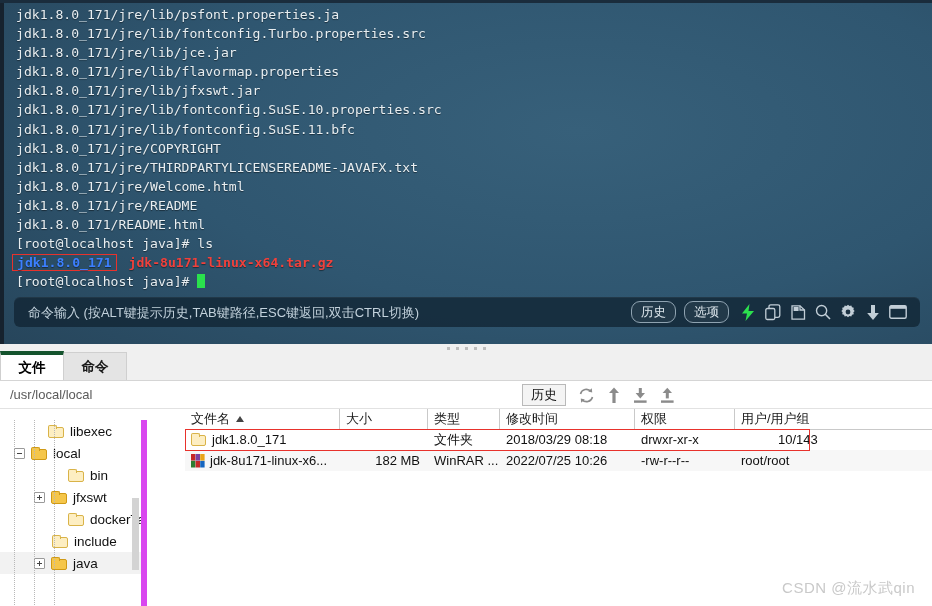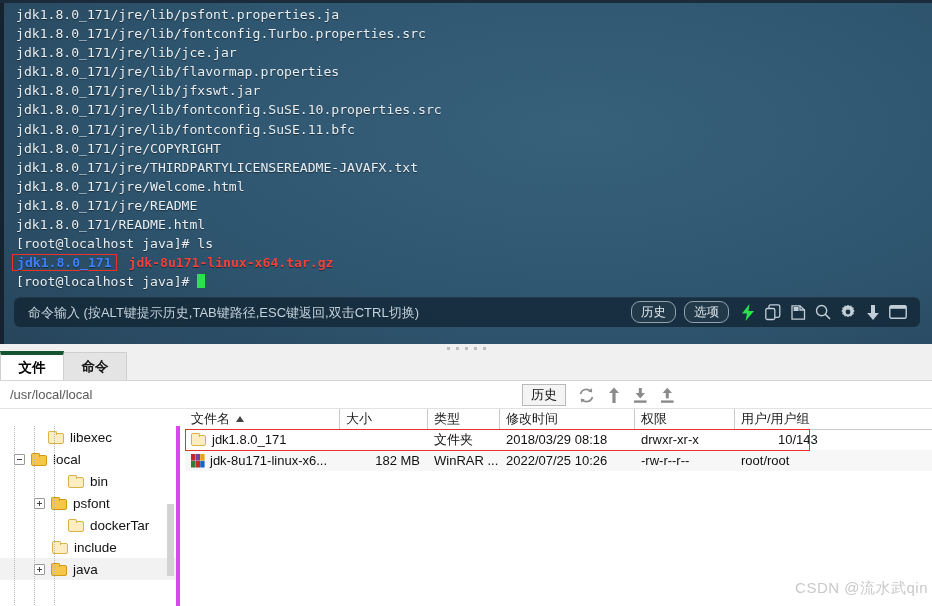--- a/index.html
+++ b/index.html
@@ -113,22 +113,22 @@
   }
   .btn-hist {
     font-size: 13px; color: #111; border: 1px solid #b9b9b9;
     background: #f4f4f4; padding: 1px 8px; margin-right: 10px;
   }
   .ft-ico { width: 21px; height: 21px; margin-right: 6px;
     display: flex; align-items: center; justify-content: center; }
 
   
   #tree-pane {
-    position: absolute; left: 0; top: 74px; width: 180px; bottom: 0;
-    border-right: 4px solid #d946ef; background: #fff; overflow: hidden;
+    position: absolute; left: 0; top: 68px; width: 147px; bottom: 0;
+    border-right: 6px solid #d946ef; background: #fff; overflow: hidden;
   }
   .tnode {
     position: relative; height: 22px; display: flex; align-items: center;
     font-size: 13.5px; color: #111;
   }
   .tnode.sel { background: #f2f2f2; }
   .tgl {
     width: 11px; height: 11px; border: 1px solid #9a9a9a; background: #fff;
     position: relative; flex: 0 0 auto; margin-right: 3px; border-radius: 1px;
   }
@@ -189,21 +189,21 @@
   .ficon.folder i::before {
     content: ""; position: absolute; left: -1px; top: -3px; width: 7px; height: 3px;
     background: #fdeec2; border: 1px solid #d9b348; border-bottom: none; border-radius: 2px 2px 0 0;
   }
   .ficon.rar { width: 14px; height: 14px; }
   #redbox {
     position: absolute; left: 0px; top: 20px; width: 625px; height: 22px;
     border: 1.6px solid #e8322c; pointer-events: none;
   }
   #watermark {
-    position: absolute; right: 4px; bottom: 8px;
+    position: absolute; right: 17px; bottom: 8px;
     font-size: 15px; color: #c9c9c9; letter-spacing: .5px;
     font-family: "Liberation Sans", sans-serif;
   }
 </style>
 </head>
 <body>
 
 <div id="app">
 
   <div id="terminal">
@@ -334,21 +334,21 @@
               <i></i>
             </span>
             <span>bin</span>
           </div>
           <div class="tnode" style="padding-left: 34px;">
             <span class="tgl plus"></span>
             <span style="width: 3px; flex: 0 0 auto;"></span>
             <span class="fold solid">
               <i></i>
             </span>
-            <span>psfont</span>
+            <span>jfxswt</span>
           </div>
           <div class="tnode" style="padding-left: 54px;">
             <span class="tgl-sp"></span>
             <span class="fold">
               <i></i>
             </span>
             <span>dockerTar</span>
           </div>
           <div class="tnode" style="padding-left: 38px;">
             <span class="tgl-sp"></span>

